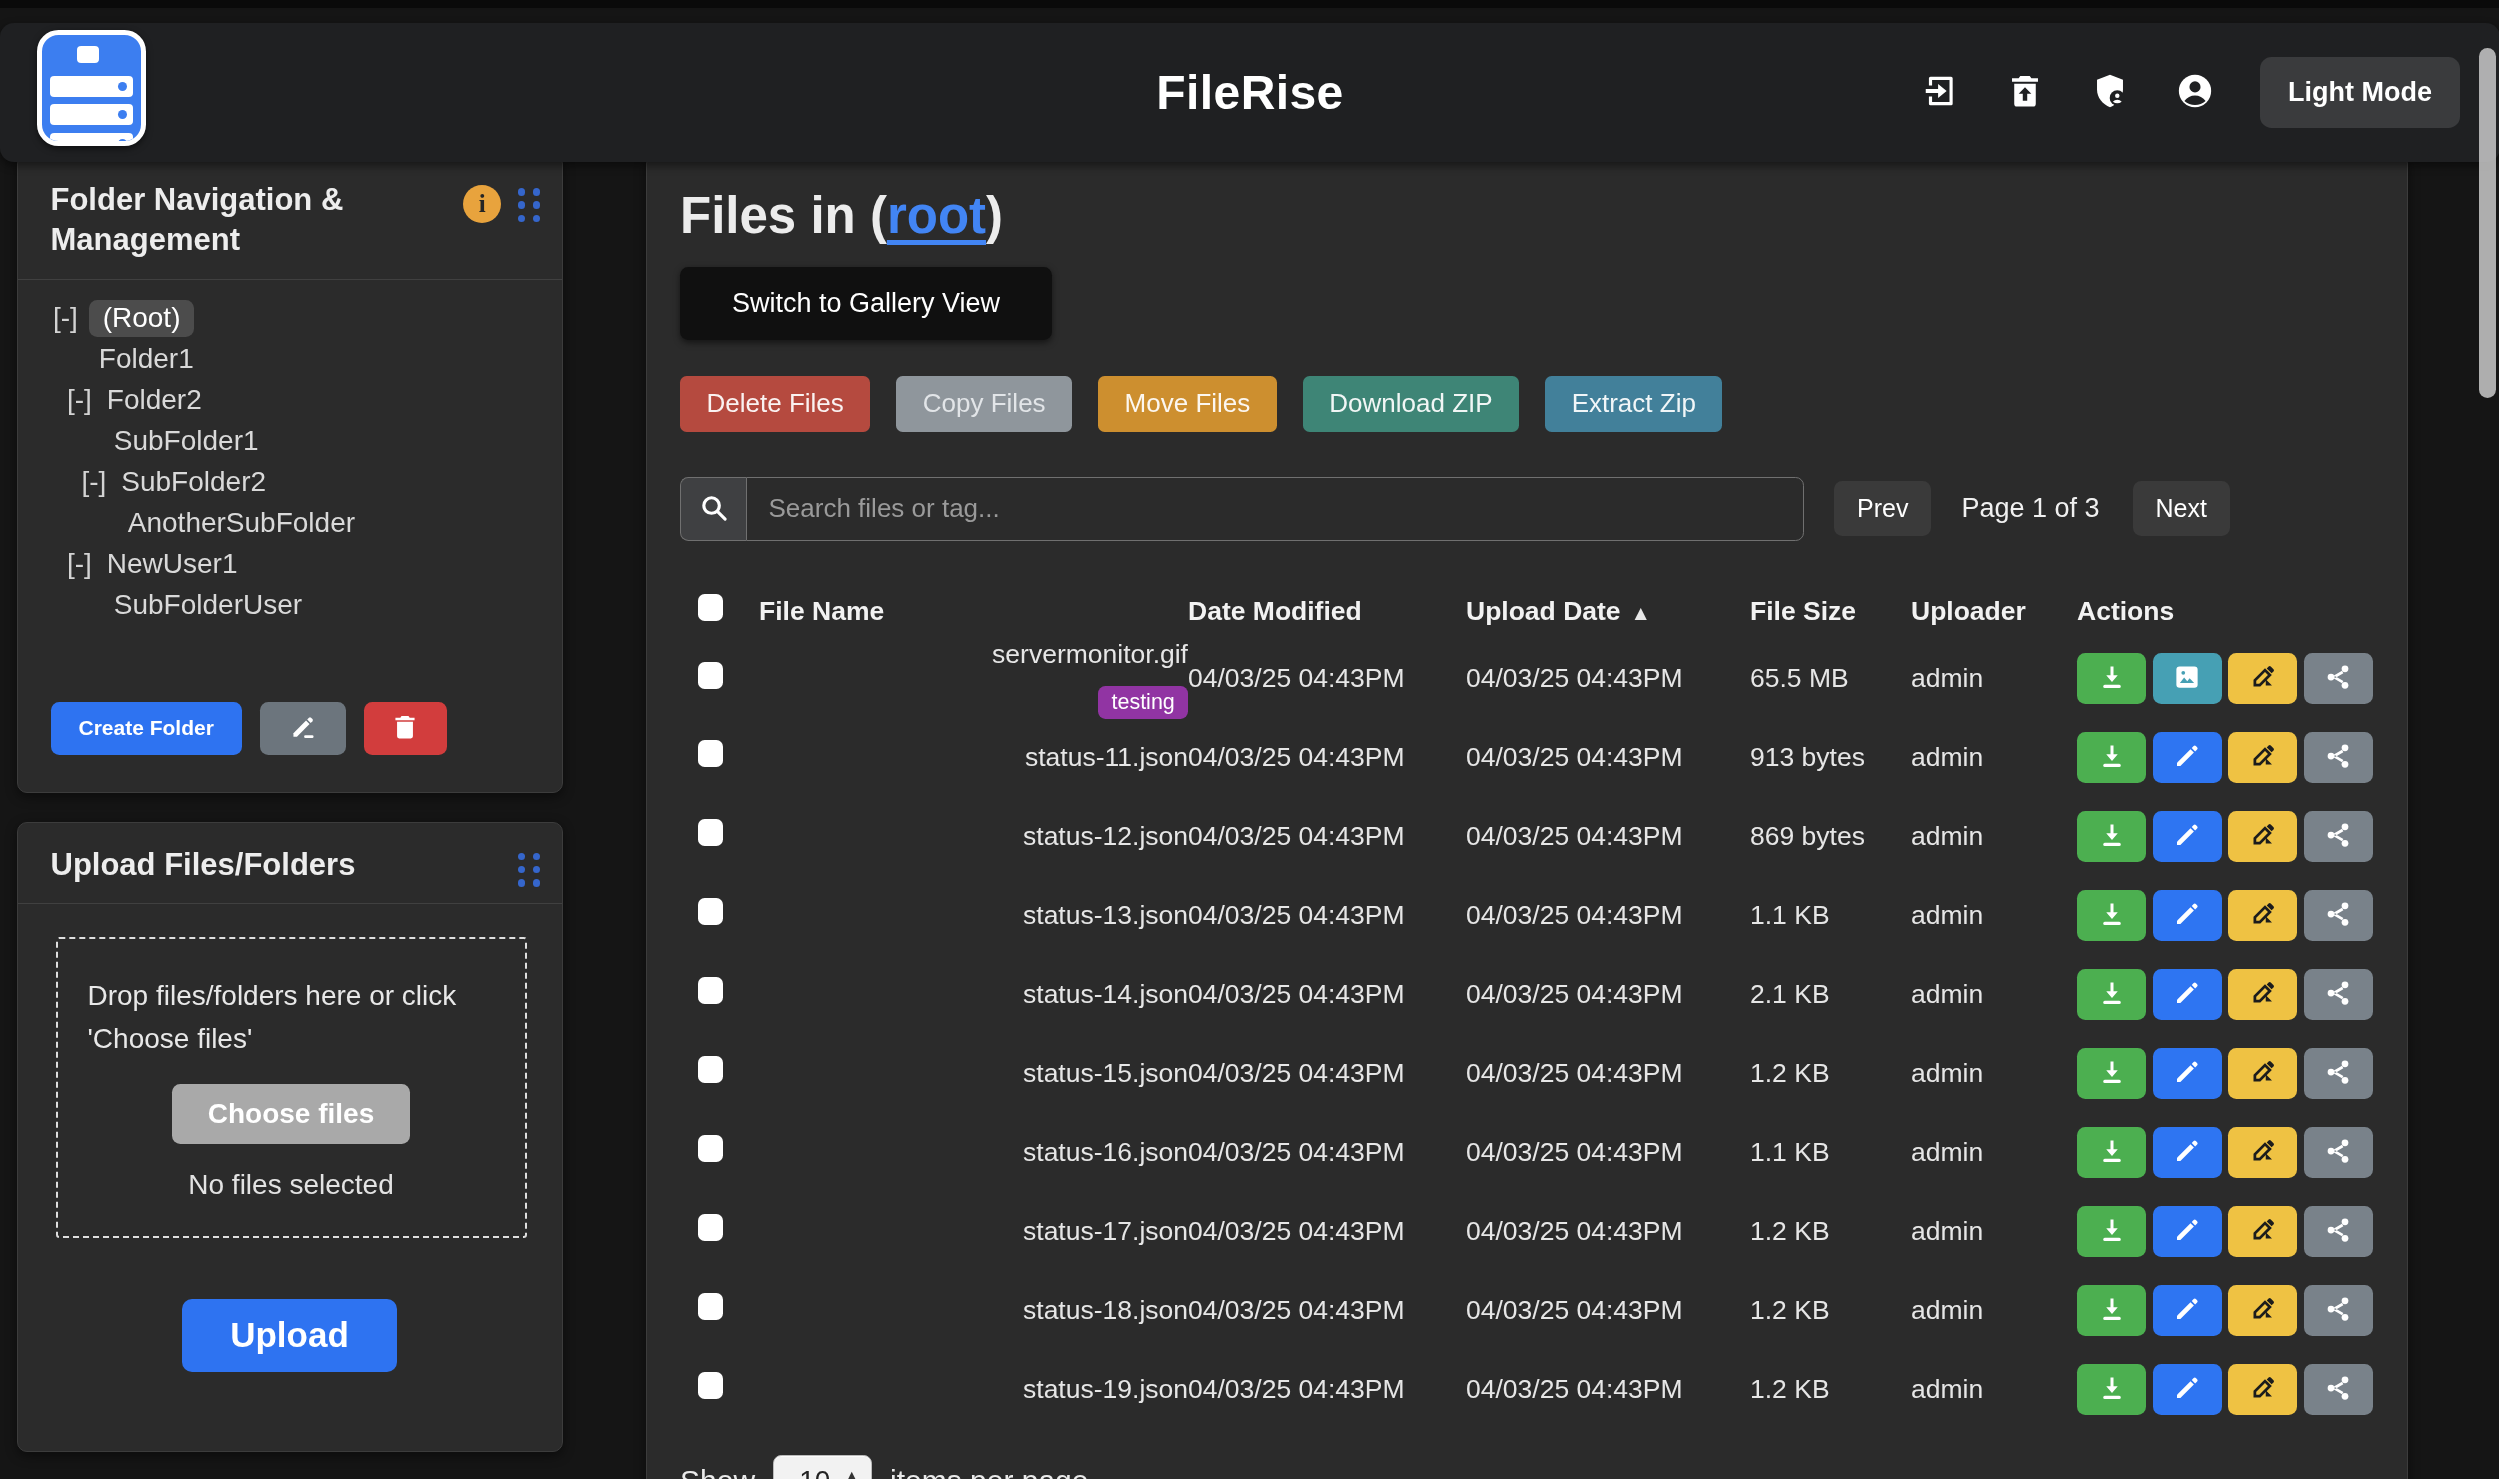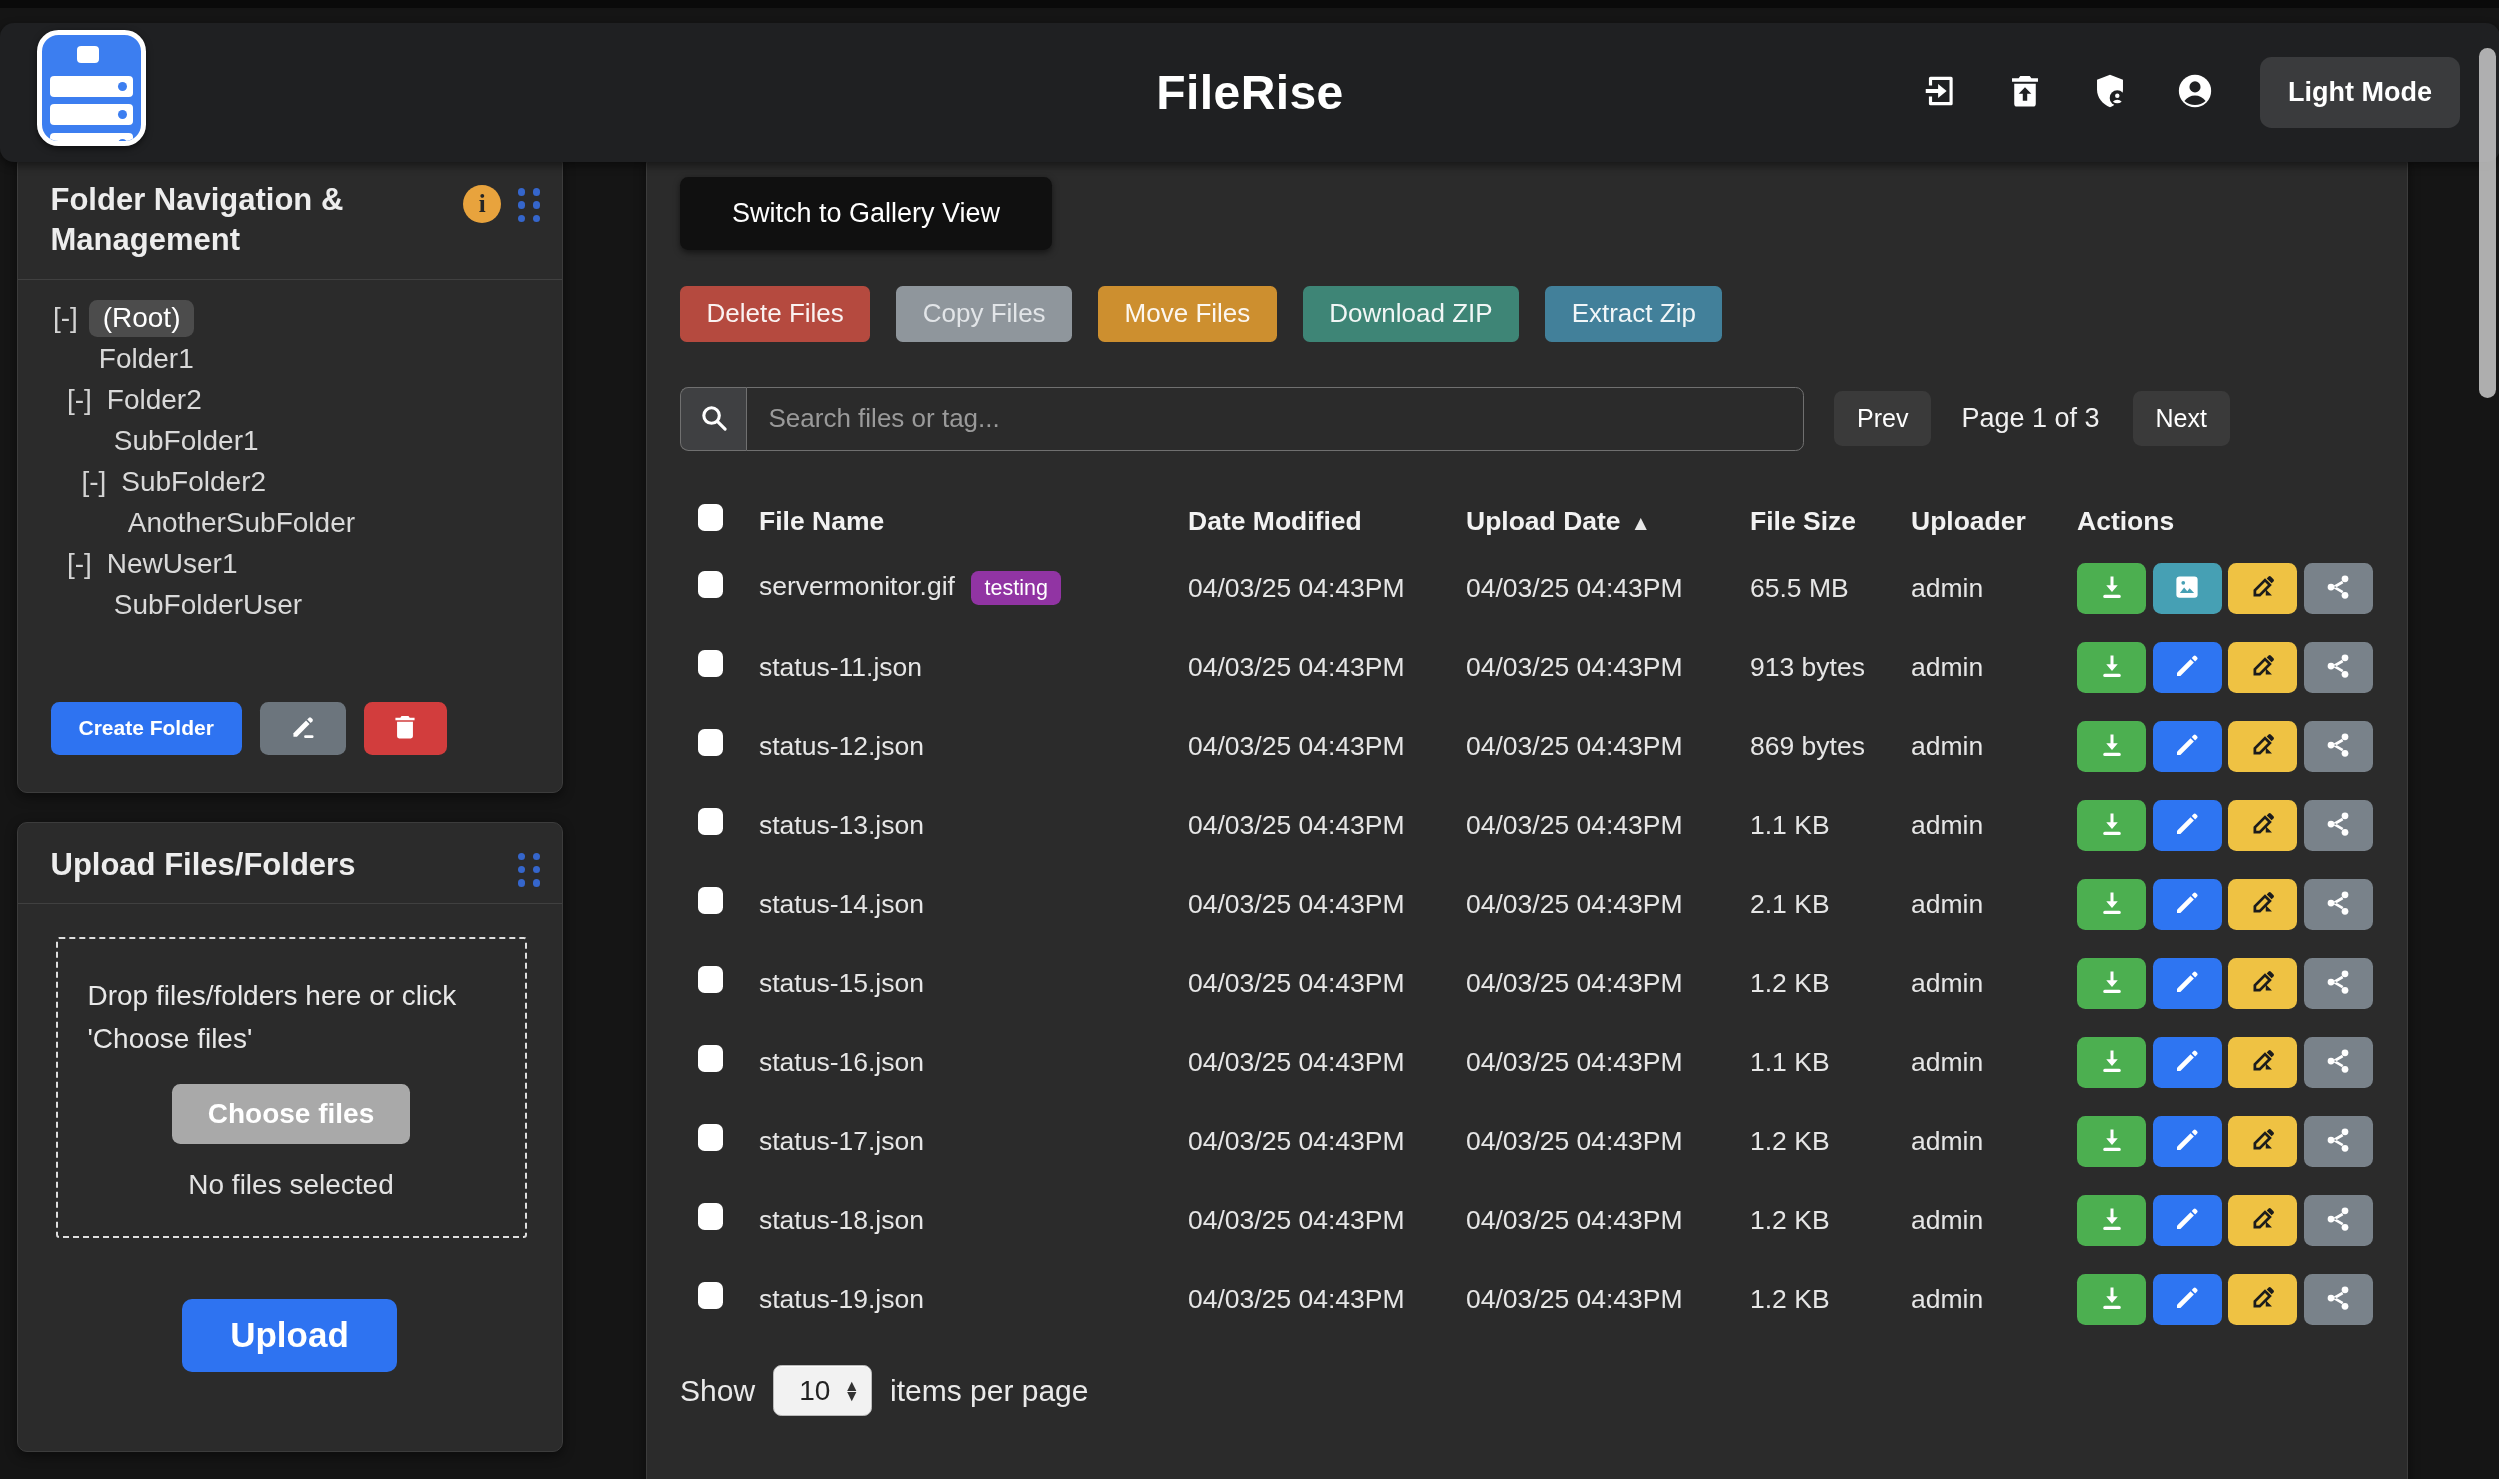--- a/index.html
+++ b/index.html
@@ -143,21 +143,21 @@
   .page-btn{background:var(--control-dark,#3a3a3a);color:#fff;font-size:25px;height:55px;padding:0 23px;border-radius:8.3px;margin-left:30px;}
   .page-label{font-size:27px;color:#f0f0f0;margin-left:30px;}
   .page-btn.next{margin-left:33px;}
   
   .file-table{margin-top:43px;}
   .t-row{display:grid;grid-template-columns:79px 429px 278px 284px 161px 166px 299px;align-items:center;}
   .t-head{height:55px;font-size:26.5px;font-weight:700;color:#f2f2f2;}
   .t-body .t-row{height:79px;font-size:26.5px;color:#e6e6e6;}
   .checkbox{width:25px;height:26.5px;border-radius:6.6px;background:#fff;margin-left:18px;cursor:pointer;display:inline-block;}
   .sort-arrow{font-size:20.7px;margin-left:10px;color:#e8e8e8;}
-  .fname-cell{display:flex;align-items:flex-start;gap:16.5px;min-width:0;}
+  .fname-cell{display:flex;align-items:flex-end;gap:16.5px;min-width:0;flex-direction:column;}
   .fname{white-space:nowrap;overflow:hidden;text-overflow:ellipsis;cursor:pointer;}
   .tag-badge{
     background:var(--tag-purple,#9134a3);color:#fff;font-size:21.5px;
     padding:4.1px 13.2px;border-radius:7.4px;white-space:nowrap;
   }
   .actions-cell{display:flex;gap:6.6px;}
   .act-btn{width:69px;height:51px;border-radius:8.3px;border:none;cursor:pointer;display:flex;align-items:center;justify-content:center;}
   .act-btn svg{width:30px;height:30px;}
   .act-download{background:var(--row-download-green,#4caf50);}
   .act-preview{background:var(--row-preview-teal,#46a0b4);}
@@ -333,20 +333,21 @@
       <span>Drop files/folders here or click</span><br>
       <span>'Choose files'</span>
     </div>
     <button class="btn-choose">Choose files</button>
     <div class="no-files">No files selected</div>
   </div>
   <button class="btn-upload">Upload</button>
 </section>
 
 <main class="panel main-panel">
+  <h2 class="files-title"><span>Files in (</span><a>root</a><span>)</span></h2>
 
   <button class="btn btn-gallery">Switch to Gallery View</button>
 
   <div class="bulk-actions">
     <button class="btn bulk-btn bulk-delete">Delete Files</button>
     <button class="btn bulk-btn bulk-copy">Copy Files</button>
     <button class="btn bulk-btn bulk-move">Move Files</button>
     <button class="btn bulk-btn bulk-zip">Download ZIP</button>
     <button class="btn bulk-btn bulk-extract">Extract Zip</button>
   </div>

